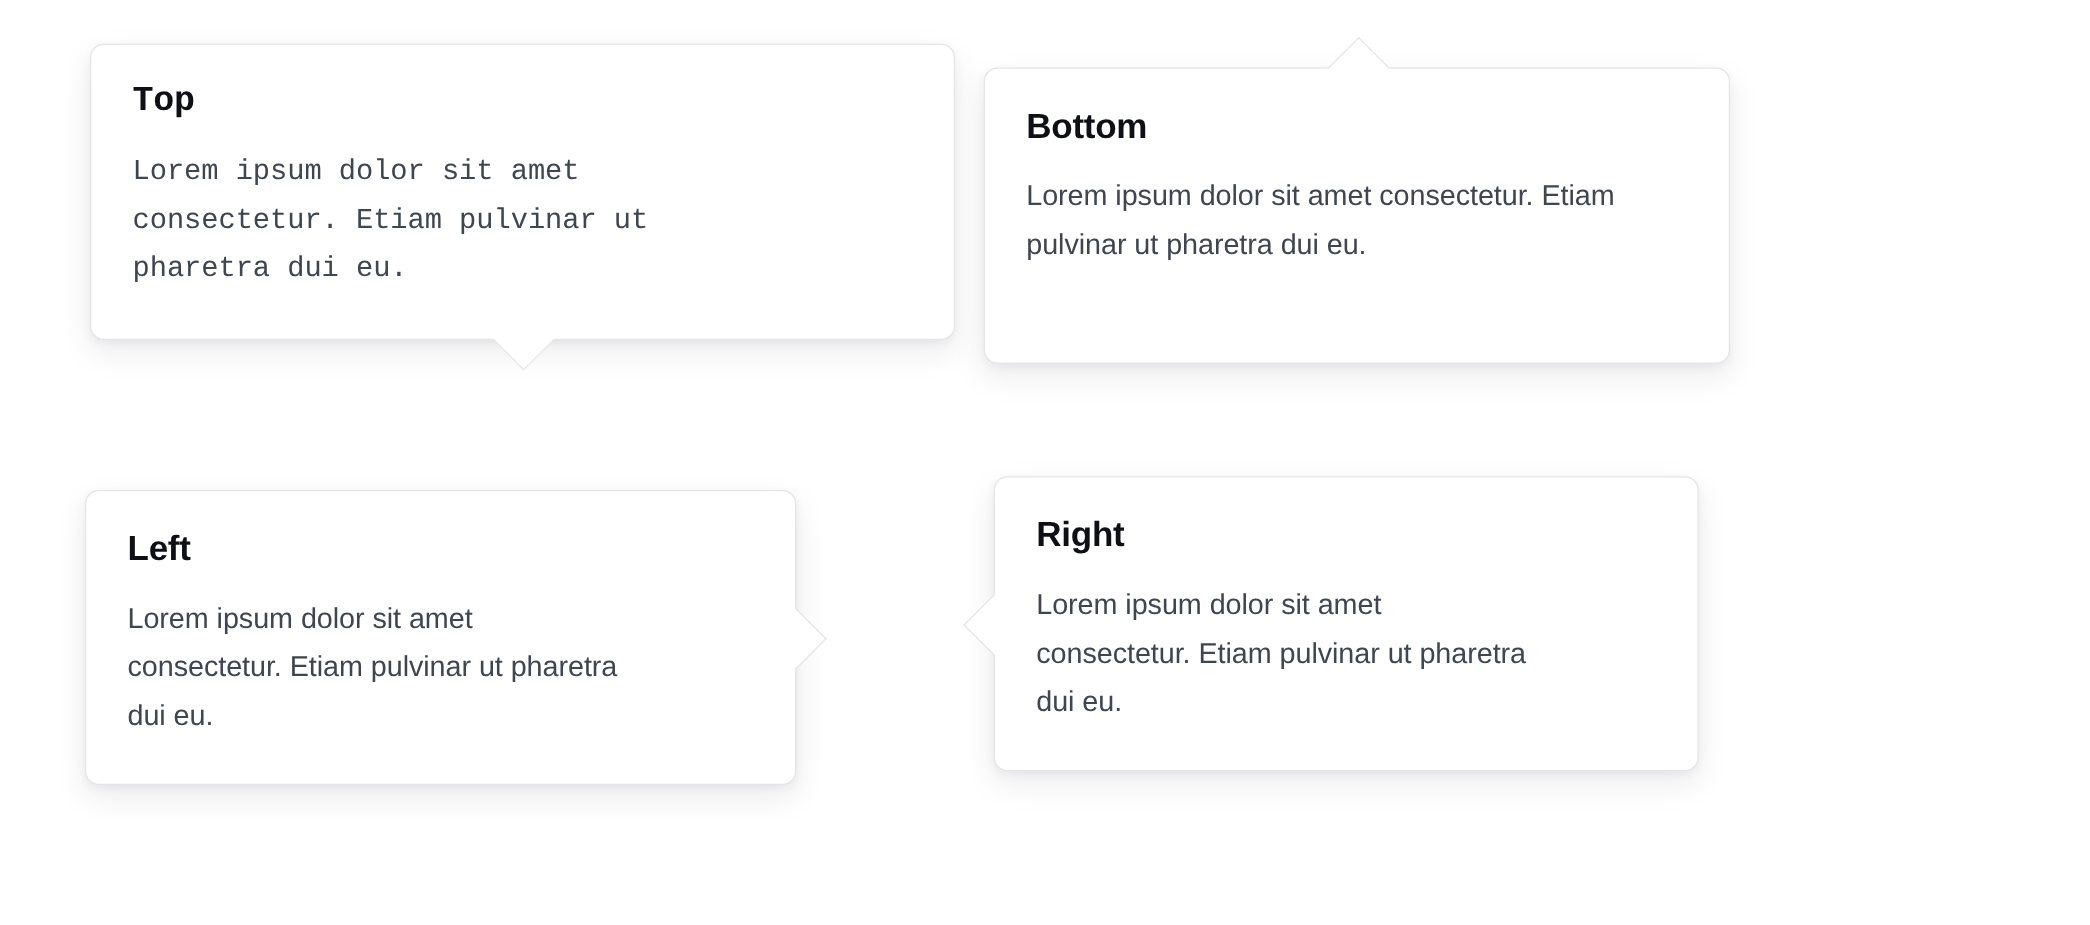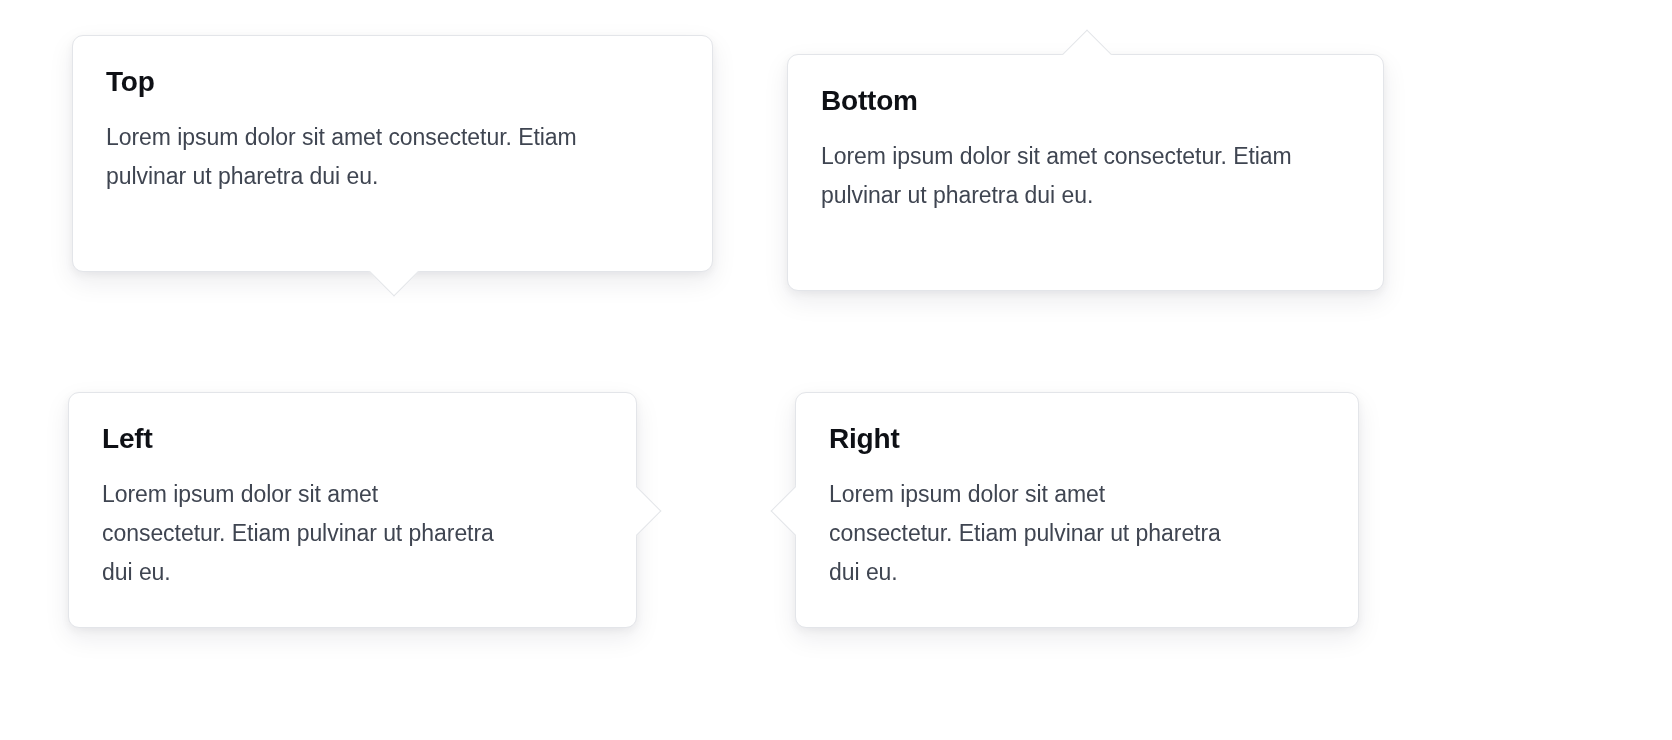--- a/index.html
+++ b/index.html
@@ -95,38 +95,39 @@
     margin-top: -17px;
     left: -18px;
     border-top-color: transparent;
     border-right-color: transparent;
   }
 
   
   #popover-top {
     left: 72px;
     top: 35px;
-    width: 641px;
+    width: 692px;
     height: 237px;
+    font-family: Liberation Mono, monospace;
   }
   #popover-bottom {
     left: 787px;
     top: 54px;
     width: 597px;
     height: 237px;
   }
   #popover-left {
     left: 68px;
     top: 392px;
     width: 569px;
     height: 236px;
   }
   #popover-right {
     left: 795px;
-    top: 392px;
+    top: 381px;
     width: 564px;
     height: 236px;
   }
 
   
   #popover-left .popover-body,
   #popover-right .popover-body {
     max-width: 400px;
   }
   #popover-top .popover-body,

